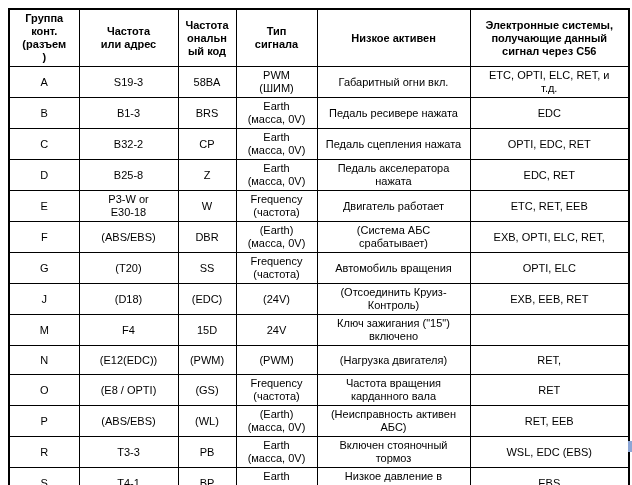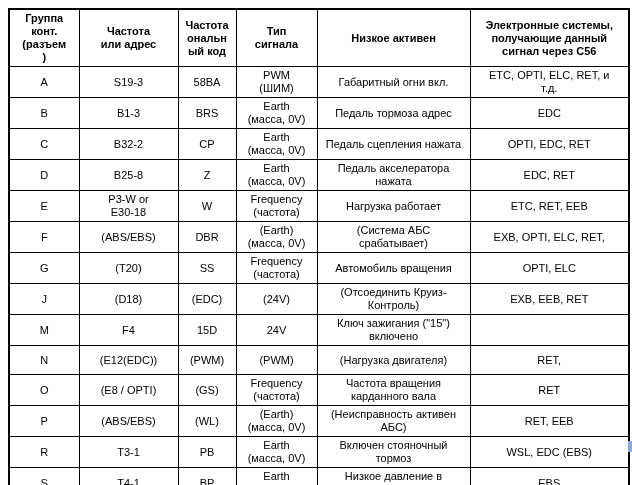--- a/index.html
+++ b/index.html
@@ -98,21 +98,21 @@
           <td>Габаритный огни вкл.</td>
           <td>ETC, OPTI, ELC, RET, и
 т.д.</td>
         </tr>
         <tr>
           <td>B</td>
           <td>B1-3</td>
           <td>BRS</td>
           <td>Earth
 (масса, 0V)</td>
-          <td>Педаль тормоза адрес</td>
+          <td>Педаль ресивере нажата</td>
           <td>EDC</td>
         </tr>
         <tr>
           <td>C</td>
           <td>B32-2</td>
           <td>CP</td>
           <td>Earth
 (масса, 0V)</td>
           <td>Педаль сцепления нажата</td>
           <td>OPTI, EDC, RET</td>
@@ -127,21 +127,21 @@
 нажата</td>
           <td>EDC, RET</td>
         </tr>
         <tr>
           <td>E</td>
           <td>P3-W or
 E30-18</td>
           <td>W</td>
           <td>Frequency
 (частота)</td>
-          <td>Нагрузка работает</td>
+          <td>Двигатель работает</td>
           <td>ETC, RET, EEB</td>
         </tr>
         <tr>
           <td>F</td>
           <td>(ABS/EBS)</td>
           <td>DBR</td>
           <td>(Earth)
 (масса, 0V)</td>
           <td>(Система АБС
 срабатывает)</td>
@@ -197,21 +197,21 @@
           <td>(ABS/EBS)</td>
           <td>(WL)</td>
           <td>(Earth)
 (масса, 0V)</td>
           <td>(Неисправность активен
 АБС)</td>
           <td>RET, EEB</td>
         </tr>
         <tr>
           <td>R</td>
-          <td>T3-1</td>
+          <td>T3-3</td>
           <td>PB</td>
           <td>Earth
 (масса, 0V)</td>
           <td>Включен стояночный
 тормоз</td>
           <td>WSL, EDC (EBS)</td>
         </tr>
         <tr>
           <td>S</td>
           <td>T4-1</td>

